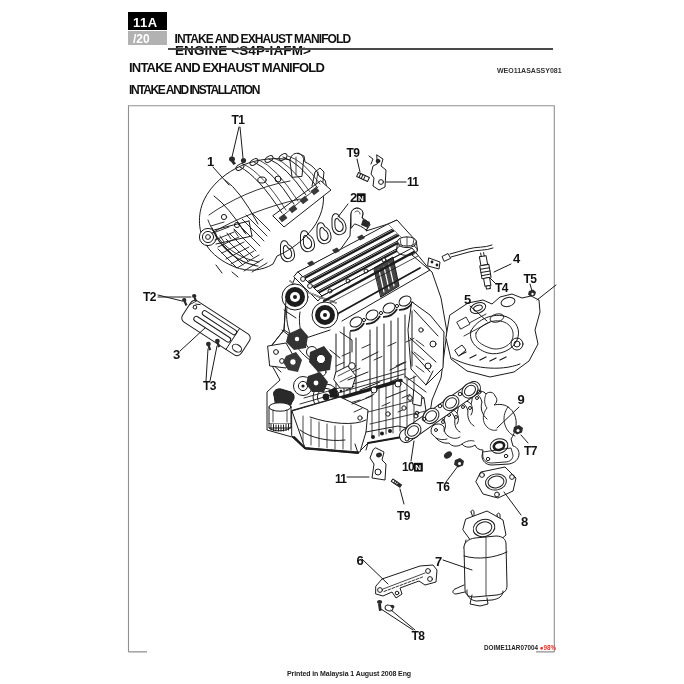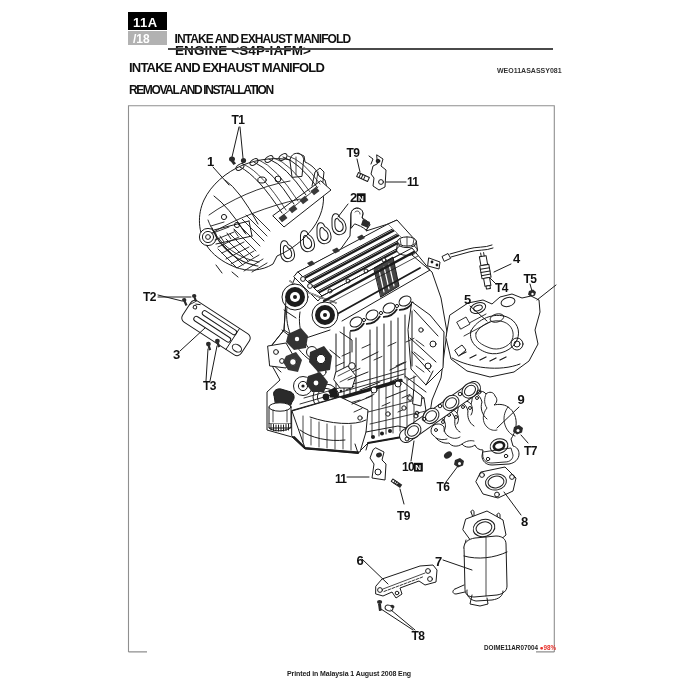--- a/index.html
+++ b/index.html
@@ -7,28 +7,28 @@
 .abs{position:absolute;}
 .b{font-weight:bold;}
 </style>
 </head>
 <body>
 <div class="page">
 
   <div class="abs" style="left:128px;top:12px;width:39px;height:18px;background:#000;"></div>
   <div class="abs b" style="left:133px;top:14.5px;font-size:13px;color:#fff;letter-spacing:0.5px;">11A</div>
   <div class="abs" style="left:128px;top:30.5px;width:39px;height:14.5px;background:#b2b2b2;"></div>
-  <div class="abs b" style="left:133px;top:31.5px;font-size:12px;color:#fff;">/18</div>
+  <div class="abs b" style="left:133px;top:31.5px;font-size:12px;color:#fff;">/20</div>
   <div class="abs b" style="left:175px;top:13px;font-size:13.5px;color:#111;letter-spacing:0.1px;margin-top:30px;">ENGINE &lt;S4P-IAFM&gt;</div>
   <div class="abs b" style="left:174.5px;top:32px;font-size:12px;color:#111;letter-spacing:-0.9px;">INTAKE AND EXHAUST MANIFOLD</div>
   <div class="abs" style="left:168px;top:48.3px;width:385px;height:1.6px;background:#4a4a4a;"></div>
 
   <div class="abs b" style="left:129px;top:60px;font-size:13px;color:#111;letter-spacing:-0.8px;">INTAKE AND EXHAUST MANIFOLD</div>
   <div class="abs b" style="left:497px;top:66.5px;font-size:7px;color:#333;">WEO11ASASSY081</div>
-  <div class="abs b" style="left:129px;top:82.5px;font-size:12px;color:#111;letter-spacing:-1.4px;">REMOVAL AND INSTALLATION</div>
+  <div class="abs b" style="left:129px;top:82.5px;font-size:12px;color:#111;letter-spacing:-1.4px;">INTAKE AND INSTALLATION</div>
 
   <svg class="abs" style="left:0;top:0;" width="684" height="684" viewBox="0 0 684 684" fill="none" stroke="none">
 
     <g stroke="#8f8f8f" stroke-width="1.1">
       <path d="M128.5,652 L128.5,105.7 L554.3,105.7 L554.3,652"></path>
       <path d="M128.5,651.9 L147,651.9 M536,651.9 L554.3,651.9"></path>
     </g>
     <g id="art" stroke="#1c1c1c" stroke-width="1" fill="none" stroke-linejoin="round" stroke-linecap="round">
 
       <g>

